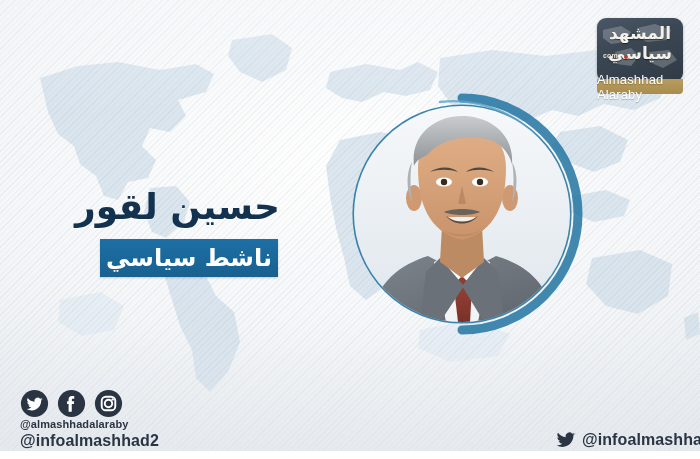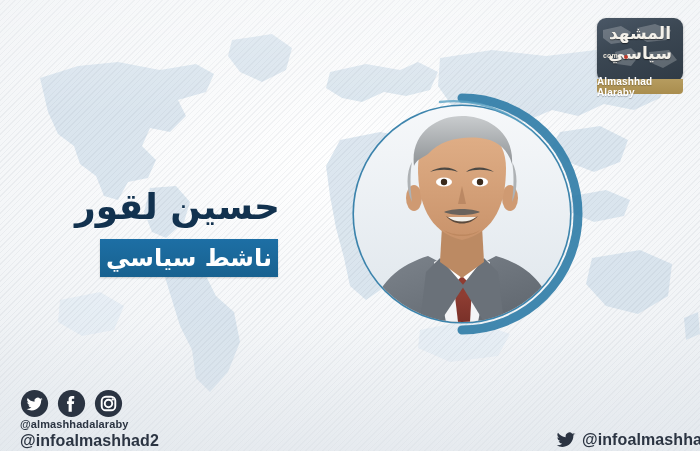--- a/index.html
+++ b/index.html
@@ -77,21 +77,21 @@
   }
   .logo-dot{
     position:absolute;left:27px;top:37px;width:4px;height:4px;
     border-radius:50%;background:#c0392b;
   }
   .logo-caption{
     position:absolute;left:597px;top:79px;width:86px;height:15px;
     background:linear-gradient(180deg,#b69c5f 0%,#a98d4e 100%);
     border-radius:0 0 4px 4px;
     color:#ffffff;
-    font-size:10px;font-weight:bold;
+    font-size:13px;font-weight:normal;
     letter-spacing:.15px;
     display:flex;align-items:center;justify-content:center;
     text-shadow:0 1px 1px rgba(0,0,0,.25);
   }
 
   
   #portrait-wrap{
     position:absolute;left:336px;top:88px;width:252px;height:252px;
   }
   .ring-svg{position:absolute;inset:0;}

